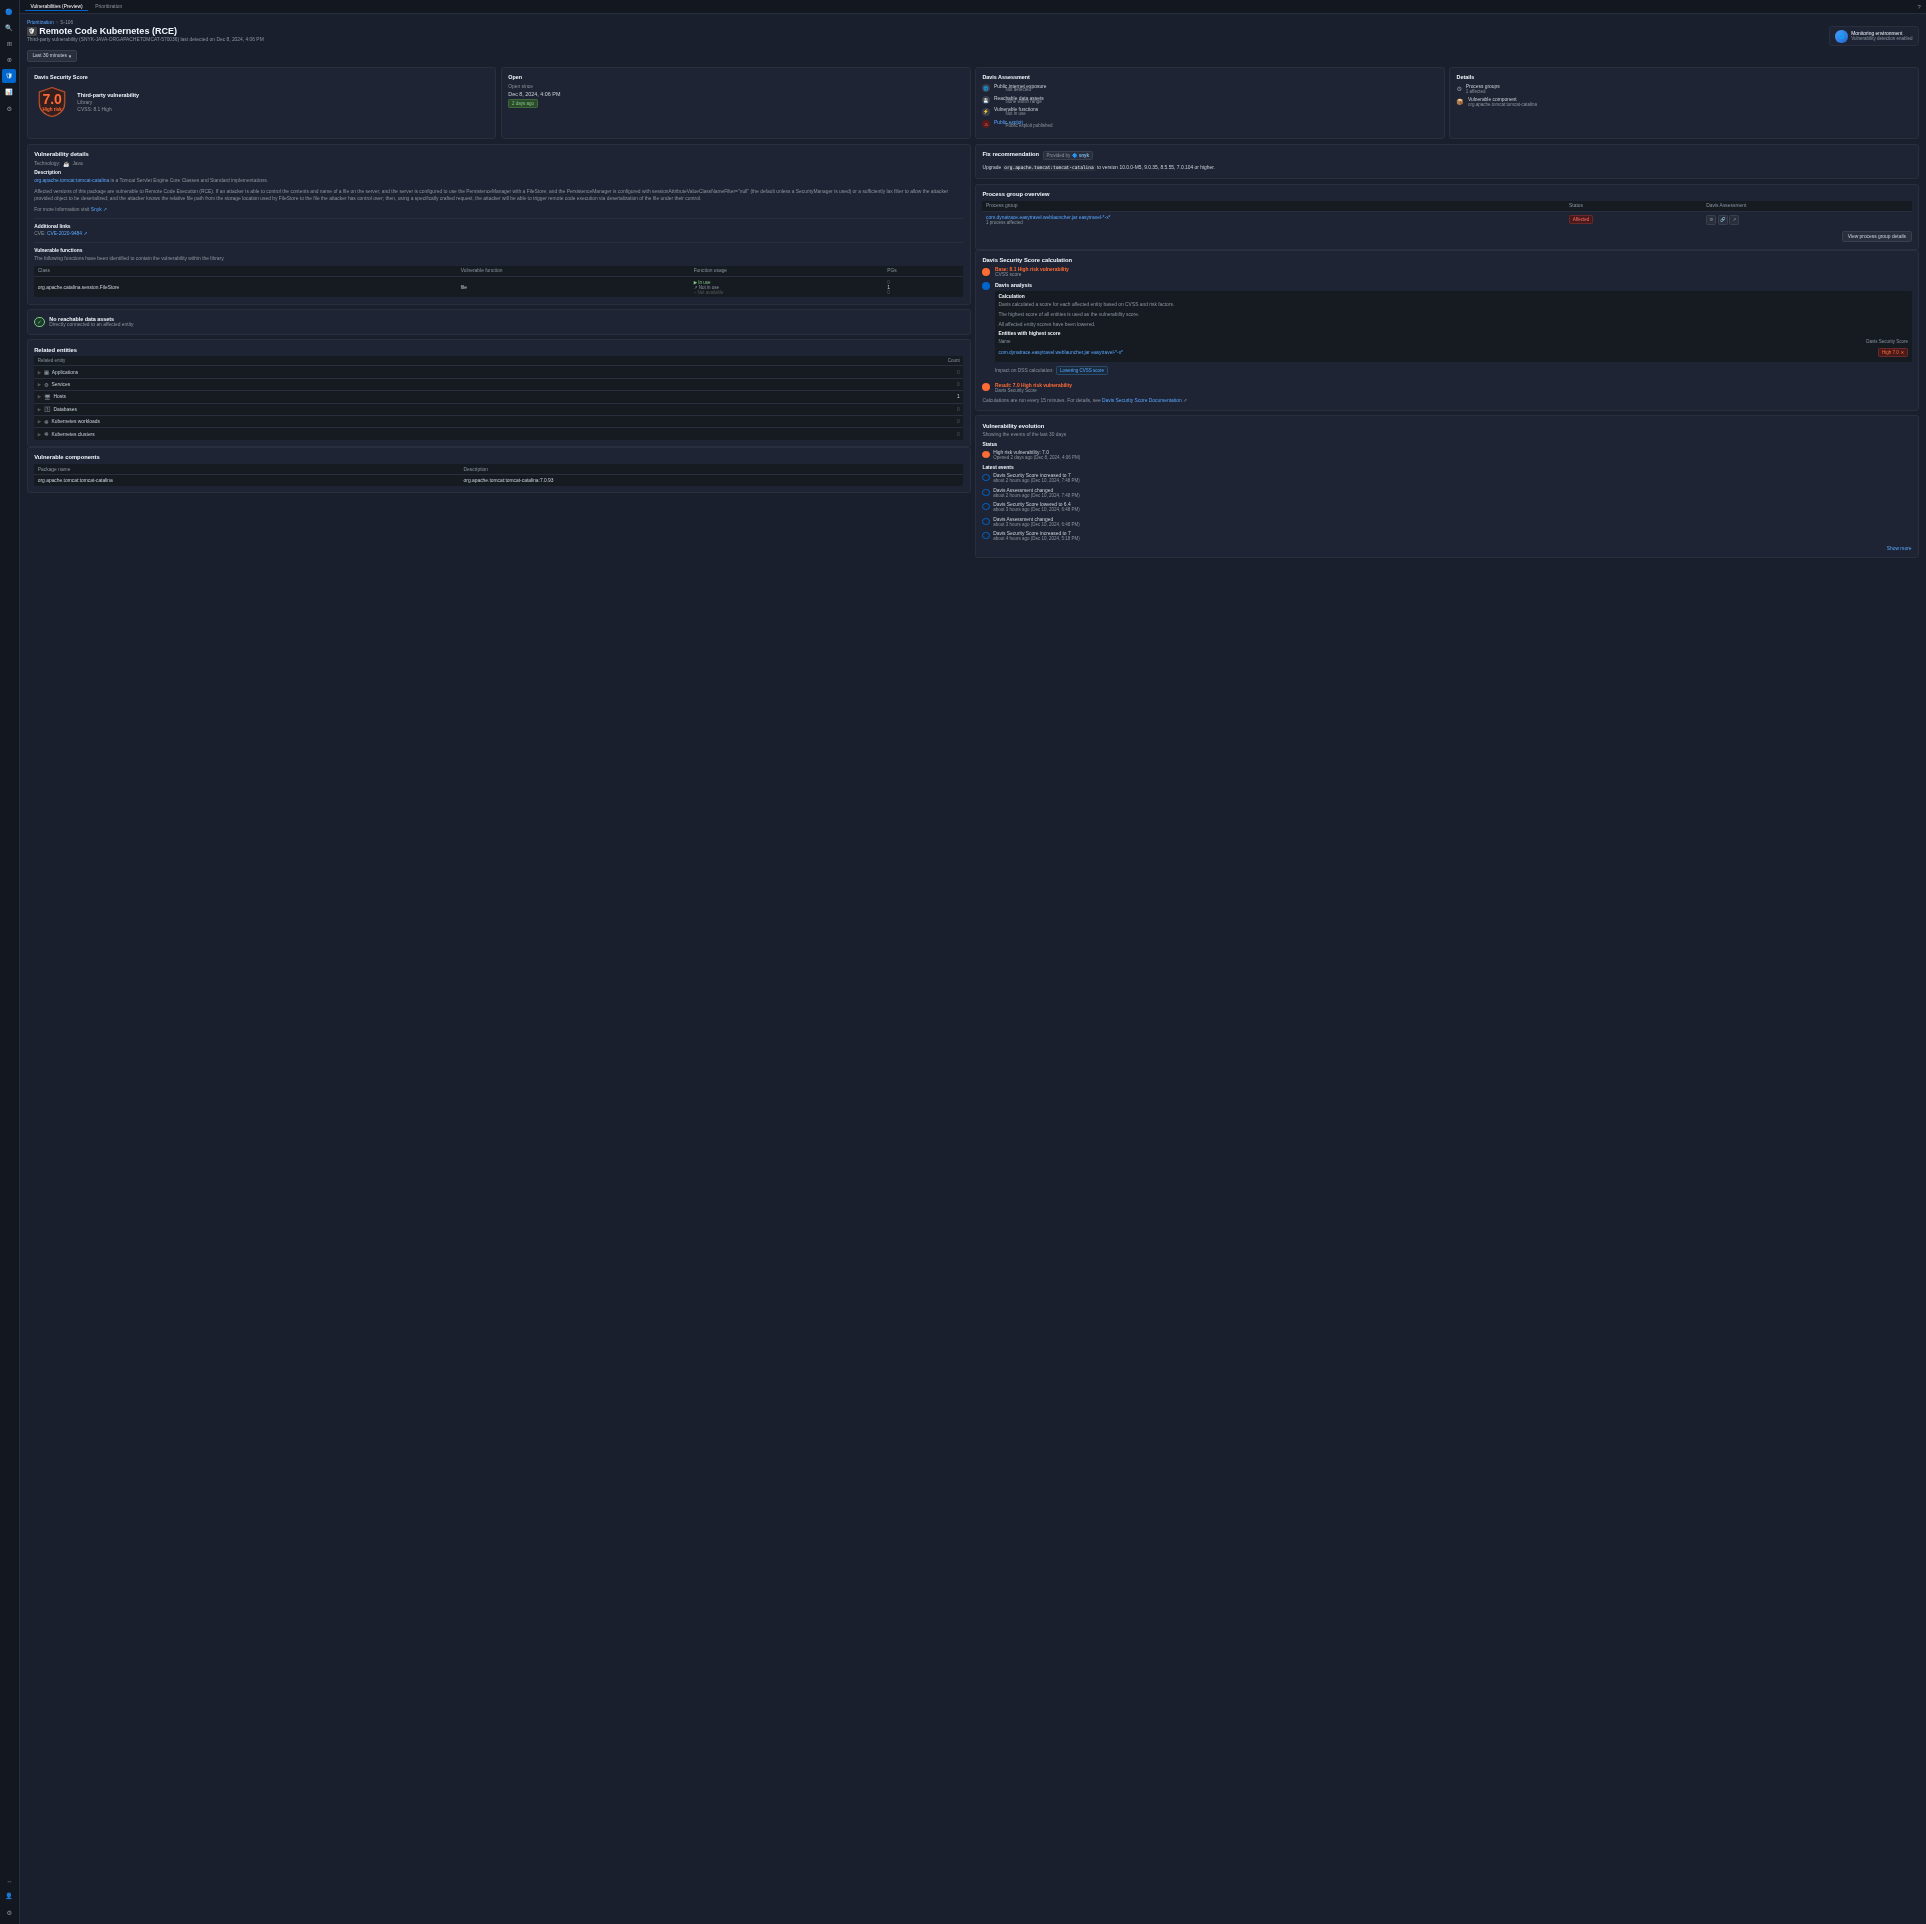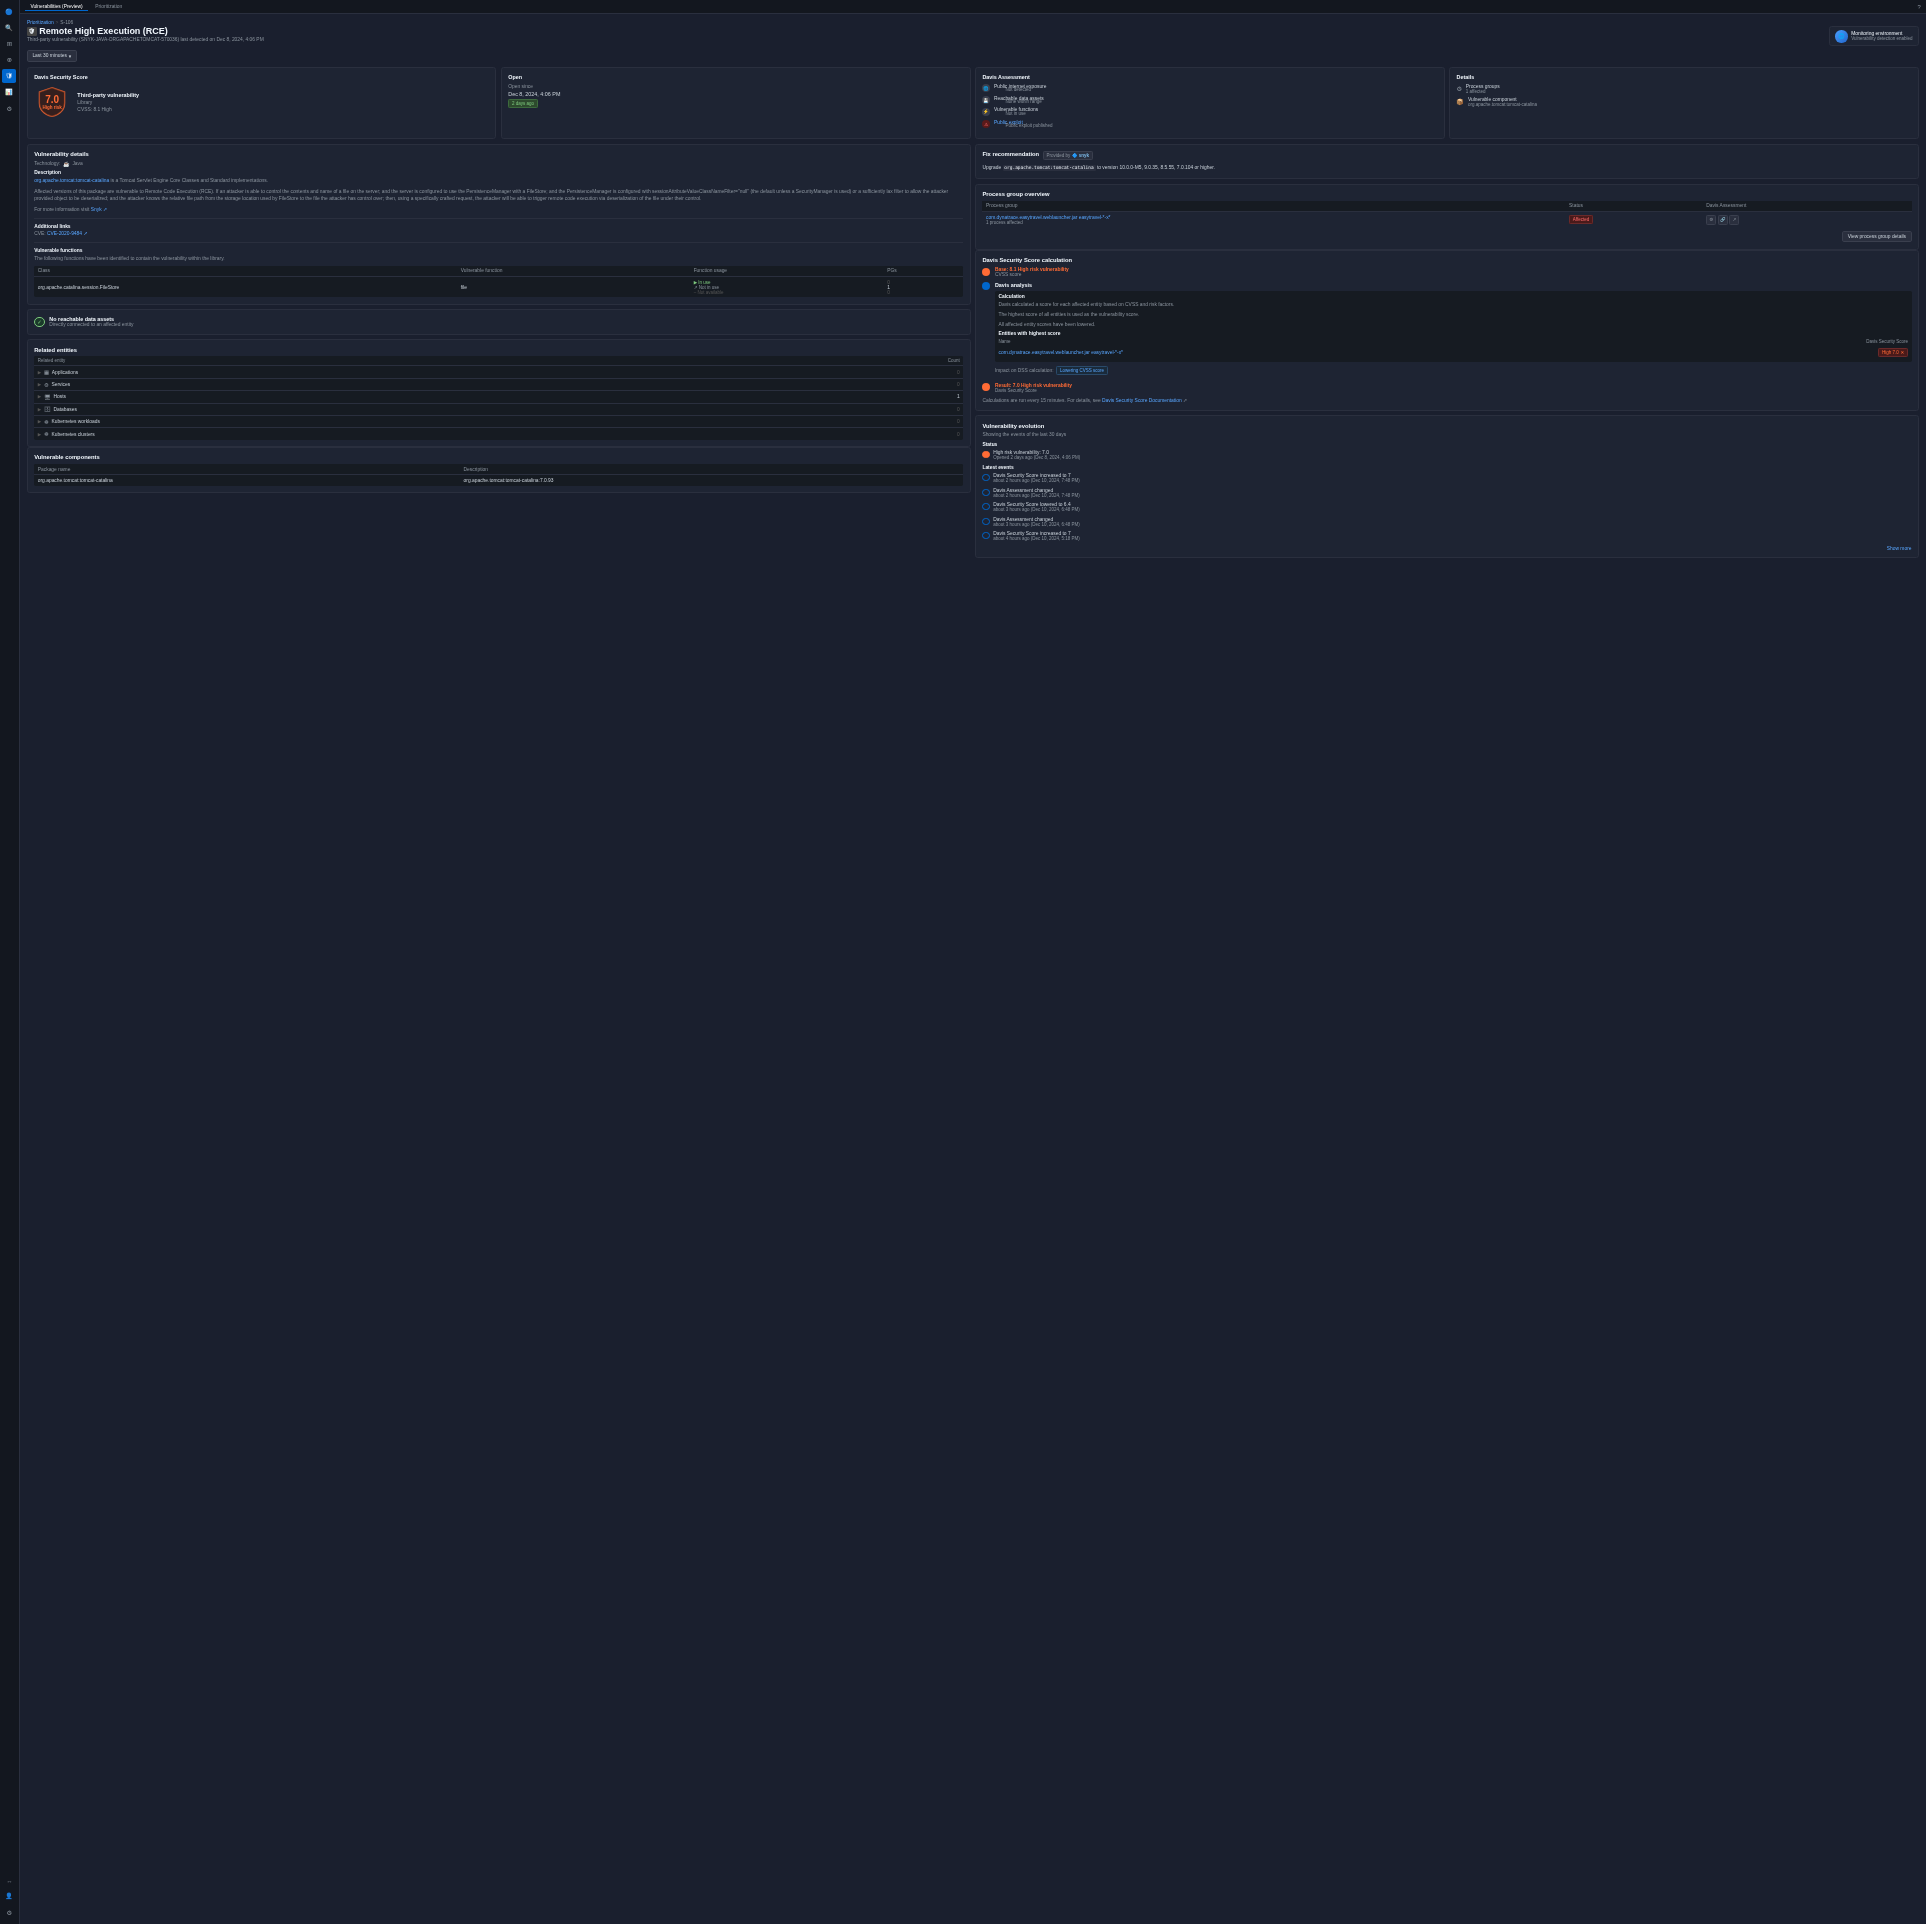--- a/index.html
+++ b/index.html
@@ -151,21 +151,21 @@
     .card-title { font-size: 5.4px; font-weight: 600; color: #f0f6fc; margin-bottom: 3.6px; }
     
     .score-card { display: flex; align-items: center; gap: 7.2px; }
     .score-shield {
       width: 36px; height: 36px;
       position: relative;
       display: flex; align-items: center; justify-content: center;
     }
     .score-shield svg { position: absolute; top: 0; left: 0; }
     .score-shield .score-val {
-      font-size: 10px; font-weight: 700; color: #ff6b35;
+      font-size: 14px; font-weight: 700; color: #ff6b35;
       position: relative; z-index: 1;
     }
     .score-label { font-size: 4.5px; color: #ff6b35; font-weight: 600; }
     .score-info { display: flex; flex-direction: column; gap: 1.8px; }
     .score-type { font-size: 5.4px; font-weight: 600; color: #f0f6fc; }
     .score-lib { font-size: 4.9px; color: #8b949e; }
     .score-cvss { font-size: 4.9px; color: #8b949e; }
     
     .open-since { font-size: 4.9px; color: #8b949e; margin-bottom: 1.8px; }
     .open-date { font-size: 5.4px; color: #c9d1d9; margin-bottom: 2.7px; }
@@ -470,21 +470,21 @@
       <a href="#">Prioritization</a>
       <span class="sep">&gt;</span>
       <span>S-106</span>
     </div>
 
     
     <div class="page-header">
       <div class="page-title-wrap">
         <div class="page-title">
           <div class="shield-icon">🛡</div>
-          <span>Remote High Execution (RCE)</span>
+          <span>Remote Code Kubernetes (RCE)</span>
         </div>
         <div class="page-subtitle">Third-party vulnerability (SNYK-JAVA-ORGAPACHETOMCAT-570036) last detected on Dec 8, 2024, 4:06 PM</div>
       </div>
       <div class="monitoring-badge">
         <div class="badge-icon">🌐</div>
         <div class="badge-text">
           <span class="badge-title">Monitoring environment</span>
           <span class="badge-sub">Vulnerability detection enabled</span>
         </div>
       </div>

